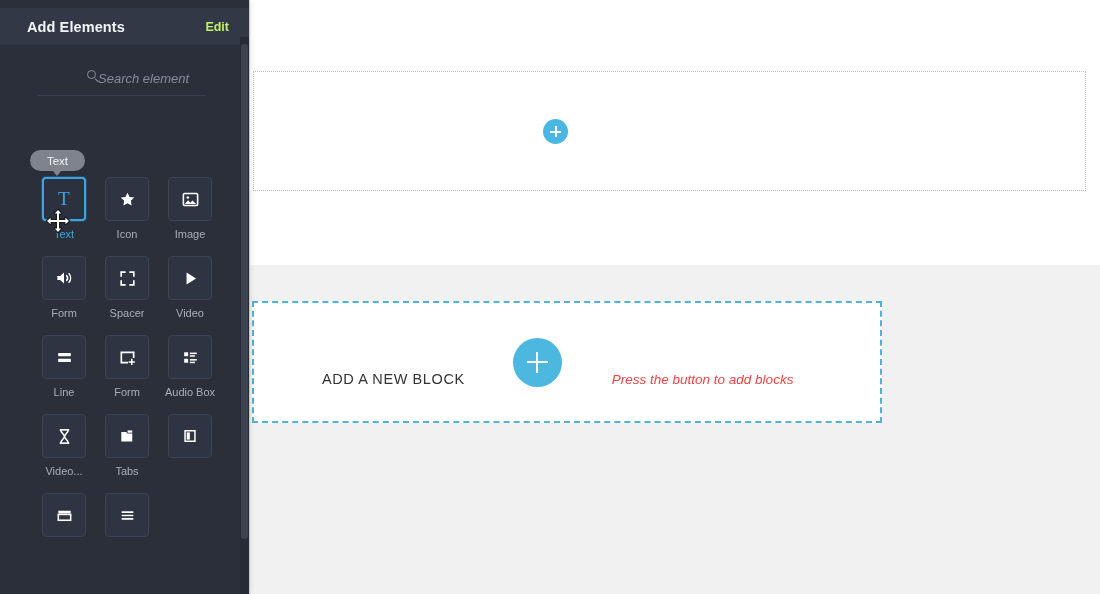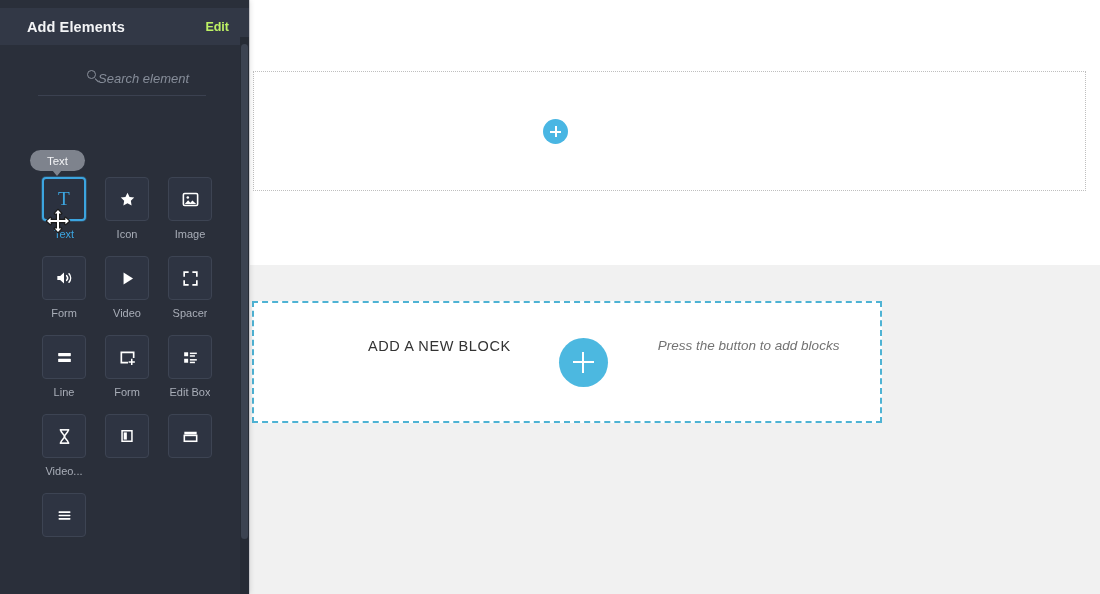--- a/index.html
+++ b/index.html
@@ -90,22 +90,22 @@
     width: 630px;
     height: 122px;
     border: 2px dashed #4eb3d4;
     background: #ffffff;
     display: flex;
     align-items: center;
   }
 
   .new-block-inner {
     display: flex;
-    align-items: flex-start;
-    margin-left: 114px;
+    align-items: flex-end;
+    margin-left: 68px;
     gap: 16px;
   }
 
   .new-block-label {
     font-size: 14.5px;
     letter-spacing: 0.6px;
     color: #333333;
     font-weight: 400;
     white-space: nowrap;
   }
@@ -132,21 +132,21 @@
     content: "";
     position: absolute;
     background: #ffffff;
   }
   .plus-btn-big .glyph::before { left: 0; top: 9.5px; width: 21px; height: 2px; }
   .plus-btn-big .glyph::after  { top: 0; left: 9.5px; height: 21px; width: 2px; }
 
   .new-block-hint {
     font-size: 13.5px;
     font-style: italic;
-    color: #737373;
+    color: #ef4444;
     white-space: nowrap;
   }
 
   
   .panel {
     position: absolute;
     left: 0; top: 0;
     width: 249px;
     height: 594px;
     background: #2a2f3a;
@@ -451,41 +451,41 @@
                 <path fill="#ffffff" d="M4 9.5h3.4L12 5.4v13.2L7.4 14.5H4z"></path>
                 <path fill="none" stroke="#ffffff" stroke-width="1.8" stroke-linecap="round" d="M15.2 9.2a4.2 4.2 0 0 1 0 5.6"></path>
                 <path fill="none" stroke="#ffffff" stroke-width="1.8" stroke-linecap="round" d="M18 7a7.5 7.5 0 0 1 0 10"></path>
               </svg>
             </div>
             <div class="grid-label">Form</div>
           </div>
           <div class="grid-item">
             <div class="tile">
               <svg class="ic" width="19" height="19" viewBox="0 0 24 24" xmlns="http://www.w3.org/2000/svg">
-                <path fill="#ffffff" d="M7 4.4l12 7.6-12 7.6z"></path>
-              </svg>
-            </div>
-            <div class="grid-label">Video</div>
-          </div>
-          <div class="grid-item">
-            <div class="tile">
-              <svg class="ic" width="19" height="19" viewBox="0 0 24 24" xmlns="http://www.w3.org/2000/svg">
                 <g fill="none" stroke="#ffffff" stroke-width="2.1" stroke-linecap="square">
                   <path d="M4 8.6V4h4.6"></path>
                   <path d="M15.4 4H20v4.6"></path>
                   <path d="M20 15.4V20h-4.6"></path>
                   <path d="M8.6 20H4v-4.6"></path>
                 </g>
               </svg>
             </div>
             <div class="grid-label">Spacer</div>
           </div>
           <div class="grid-item">
             <div class="tile">
               <svg class="ic" width="19" height="19" viewBox="0 0 24 24" xmlns="http://www.w3.org/2000/svg">
+                <path fill="#ffffff" d="M7 4.4l12 7.6-12 7.6z"></path>
+              </svg>
+            </div>
+            <div class="grid-label">Video</div>
+          </div>
+          <div class="grid-item">
+            <div class="tile">
+              <svg class="ic" width="19" height="19" viewBox="0 0 24 24" xmlns="http://www.w3.org/2000/svg">
                 <rect x="4" y="6.2" width="16" height="4.2" rx="0.8" fill="#ffffff"></rect>
                 <rect x="4" y="13.6" width="16" height="4.2" rx="0.8" fill="#ffffff"></rect>
               </svg>
             </div>
             <div class="grid-label">Line</div>
           </div>
           <div class="grid-item">
             <div class="tile">
               <svg class="ic" width="19" height="19" viewBox="0 0 24 24" xmlns="http://www.w3.org/2000/svg">
                 <path fill="none" stroke="#ffffff" stroke-width="2.1" d="M4.2 5.6h15.6v12.8H4.2z"></path>
@@ -499,34 +499,43 @@
             <div class="tile">
               <svg class="ic" width="19" height="19" viewBox="0 0 24 24" xmlns="http://www.w3.org/2000/svg">
                 <rect x="4" y="5.4" width="5" height="5" fill="#ffffff"></rect>
                 <rect x="4" y="13.6" width="5" height="5" fill="#ffffff"></rect>
                 <rect x="11.2" y="5.8" width="8.8" height="1.9" fill="#ffffff"></rect>
                 <rect x="11.2" y="9.1" width="6.4" height="1.9" fill="#ffffff"></rect>
                 <rect x="11.2" y="14" width="8.8" height="1.9" fill="#ffffff"></rect>
                 <rect x="11.2" y="17.3" width="6.4" height="1.9" fill="#ffffff"></rect>
               </svg>
             </div>
-            <div class="grid-label">Edit Box</div>
+            <div class="grid-label">Audio Box</div>
           </div>
           <div class="grid-item">
             <div class="tile">
               <svg class="ic" width="19" height="19" viewBox="0 0 24 24" xmlns="http://www.w3.org/2000/svg">
                 <g fill="none" stroke="#ffffff" stroke-width="2" stroke-linejoin="round">
                   <path d="M6 3.6h12"></path>
                   <path d="M6 20.4h12"></path>
                   <path d="M7.2 3.6c0 4 4.8 5.5 4.8 8.4 0 2.9-4.8 4.4-4.8 8.4"></path>
                   <path d="M16.8 3.6c0 4-4.8 5.5-4.8 8.4 0 2.9 4.8 4.4 4.8 8.4"></path>
                 </g>
               </svg>
             </div>
             <div class="grid-label">Video...</div>
+          </div>
+          <div class="grid-item">
+            <div class="tile">
+              <svg class="ic" width="18" height="18" viewBox="0 0 24 24" xmlns="http://www.w3.org/2000/svg">
+                <path fill="#ffffff" d="M4.4 6.6h7.2v2.2H19v10.6H4.4z"></path>
+                <path fill="#ffffff" d="M12.8 4.6H19v3h-6.2z"></path>
+              </svg>
+            </div>
+            <div class="grid-label">Tabs</div>
           </div>
           <div class="grid-item">
             <div class="tile">
               <svg class="ic" width="18" height="18" viewBox="0 0 24 24" xmlns="http://www.w3.org/2000/svg">
                 <rect x="5.4" y="5" width="13.2" height="14" fill="none" stroke="#ffffff" stroke-width="2"></rect>
                 <rect x="7.6" y="7.2" width="4.2" height="9.6" fill="#ffffff"></rect>
               </svg>
             </div>
           </div>
           <div class="grid-item">

